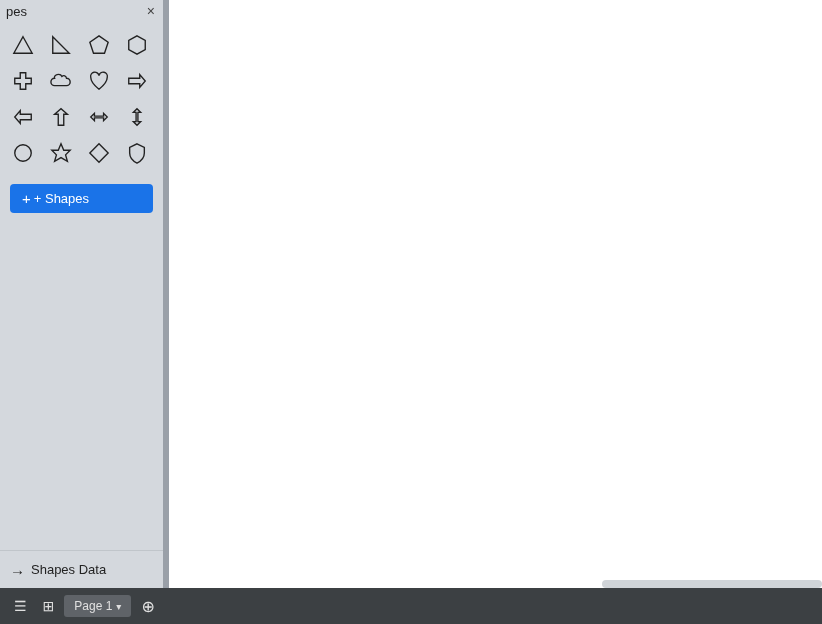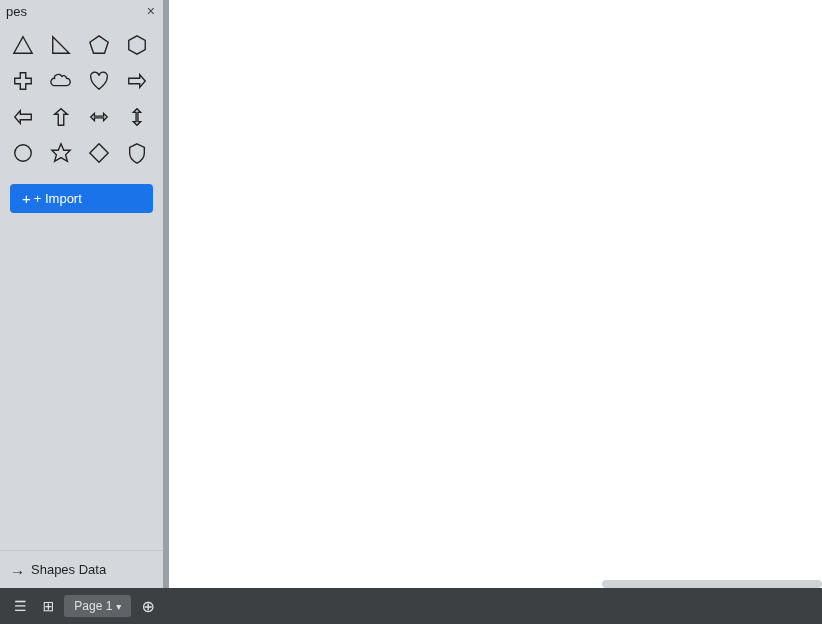--- a/index.html
+++ b/index.html
@@ -285,21 +285,21 @@
       </div>
       <div class="shape-item">
         <svg viewBox="0 0 24 24">
           <path d="M12,2 l8,4 v6 c0,5 -4,9 -8,11 c-4,-2 -8,-6 -8,-11 v-6 z"></path>
         </svg>
       </div>
     </div>
 
     <button class="add-shapes-btn">
       <span style="font-size:15px;">+</span>
-      <span style="margin-left:-2px;">+ Import</span>
+      <span style="margin-left:-2px;">+ Shapes</span>
     </button>
 
     <div class="sidebar-spacer"></div>
 
     <div class="import-data-btn">
       <span style="font-size:15px;">→</span>
       <span>Shapes Data</span>
     </div>
   </div>
 

